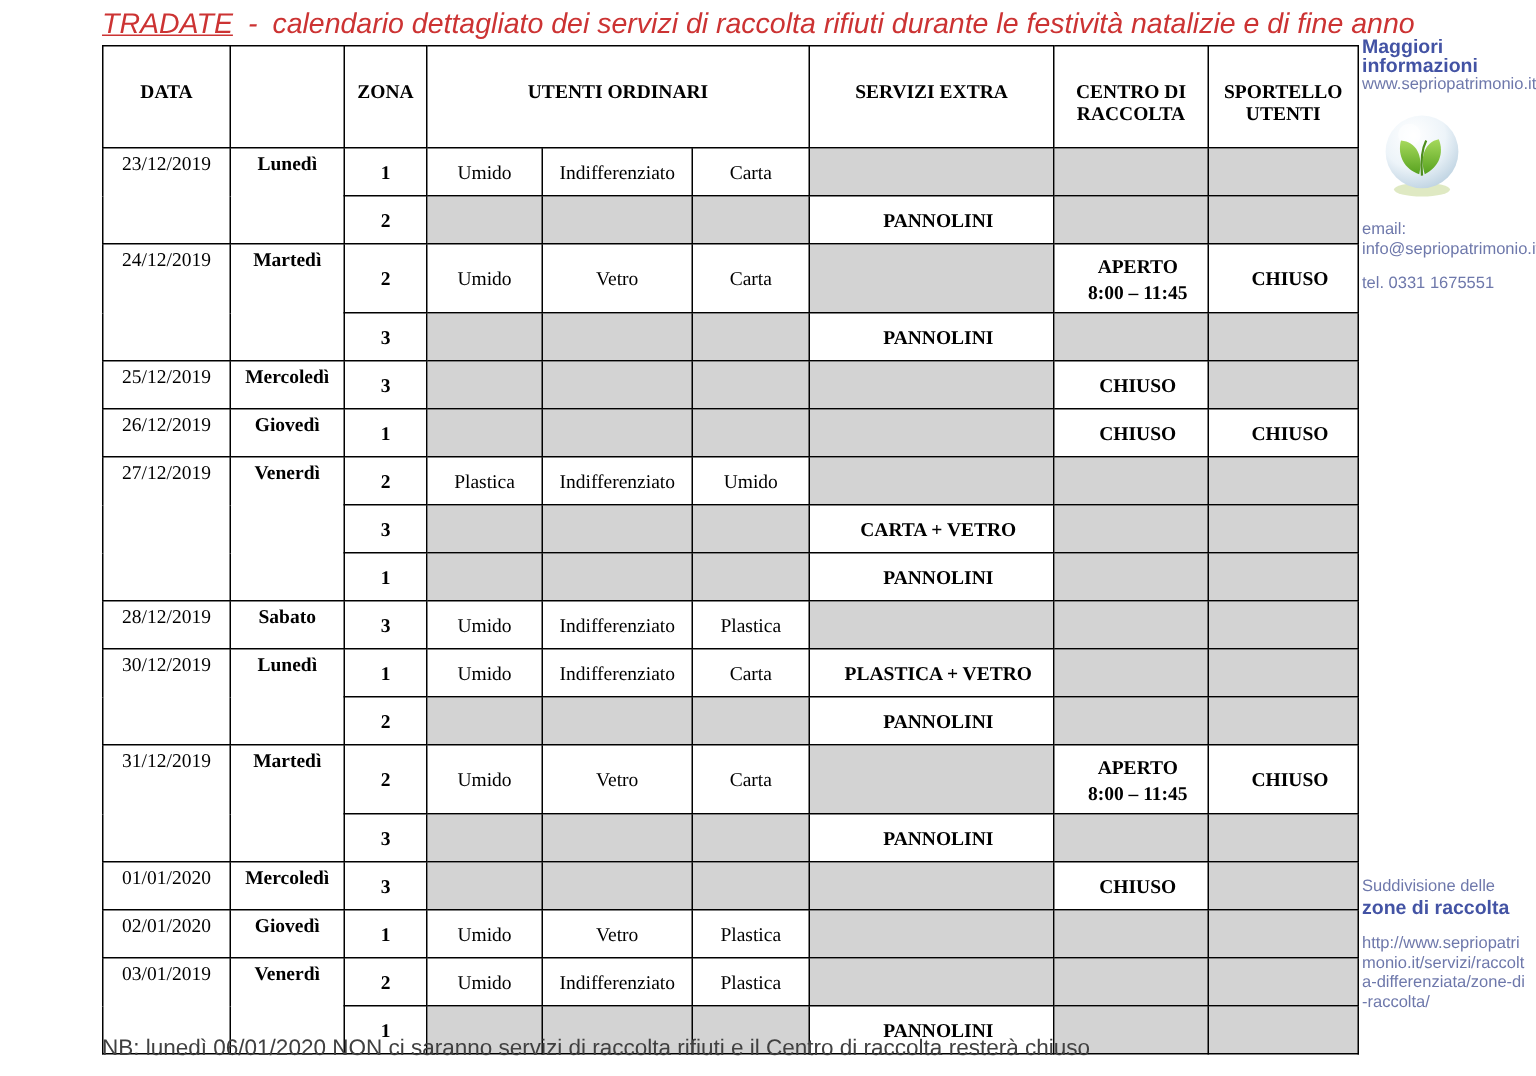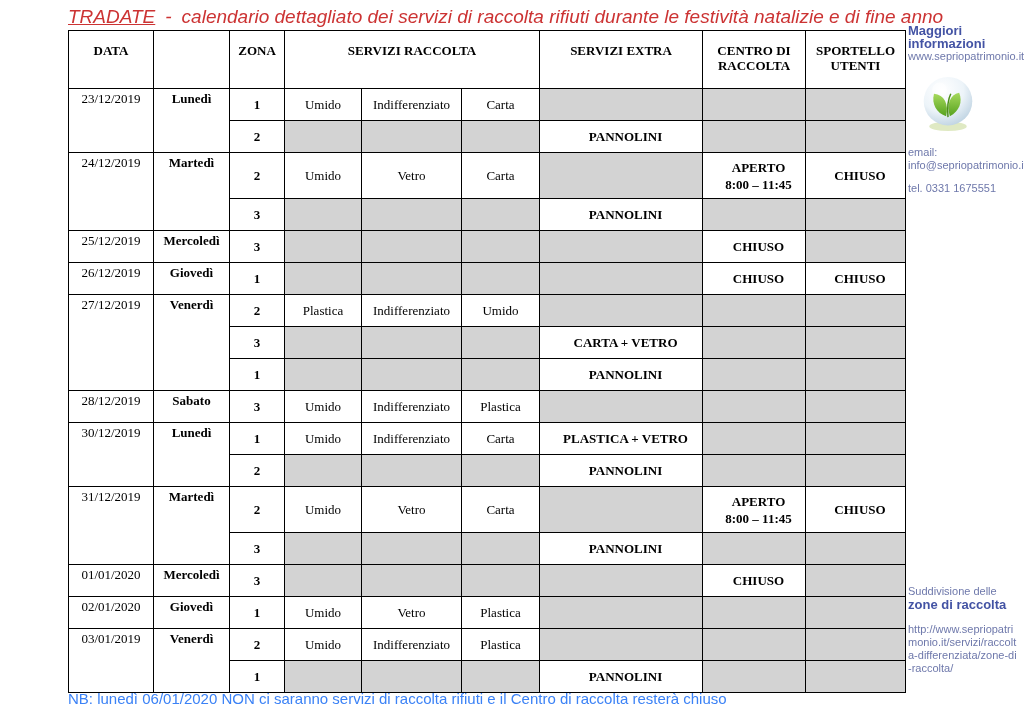--- a/index.html
+++ b/index.html
@@ -7,31 +7,31 @@
         font-family:"Liberation Sans",sans-serif;}
   
   .title{position:absolute;left:68px;top:6px;font-size:19px;color:#cc3333;white-space:nowrap;font-style:italic;}
   .title .city{text-decoration:underline;}
   .title .sep{padding:0 10px;}
   
   .table-wrap{position:absolute;left:68px;top:30px;}
   table.cal{border-collapse:collapse;table-layout:fixed;width:837px;background:#fff;}
   table.cal th, table.cal td{border:1px solid #000;overflow:hidden;
         font-family:"Liberation Serif",serif;font-size:13px;text-align:center;padding:2px 4px;}
-  table.cal th{font-weight:bold;vertical-align:top;padding-top:12px;height:43px;line-height:15px;}
+  table.cal th{font-weight:bold;vertical-align:top;padding-top:22px;height:43px;line-height:15px;}
   tr.zrow{height:32px;}
   tr.zrow.tall{height:46px;}
   td.date{vertical-align:top;padding-top:7px;}
   td.day{vertical-align:top;padding-top:7px;font-weight:bold;}
   td.zona{vertical-align:middle;font-weight:bold;}
   td.svc{vertical-align:middle;}
   td.svc.em{font-weight:bold;white-space:pre-line;line-height:17px;padding-left:13px;}
   td.svc.gray{background:#d3d3d3;}
   
-  .note{position:absolute;left:68px;top:690px;font-size:15px;color:#3b82f6;white-space:nowrap;}
+  .note{position:absolute;left:68px;top:690px;font-size:15px;color:#404040;white-space:nowrap;}
   
   .side{position:absolute;left:908px;width:112px;font-size:11px;line-height:13px;color:#6e78ab;}
   .side .hd{font-weight:bold;color:#4353a4;font-size:13px;}
   .side .blk{margin-bottom:12px;}
   .side .link{cursor:pointer;}
   .logo{margin:6px 0 10px 12px;}
   .url{overflow-wrap:anywhere;word-break:break-all;}
 </style>
 </head>
 <body>
@@ -53,21 +53,21 @@
           <col style="width:78px">
       <col style="width:163px">
           <col style="width:103px">
           <col style="width:100px">
     </colgroup>
     <tbody>
           <tr>
       <th>DATA</th>
       <th></th>
       <th>ZONA</th>
-      <th colspan="3">SERVIZI RACCOLTA</th>
+      <th colspan="3">UTENTI ORDINARI</th>
       <th>SERVIZI EXTRA</th>
       <th>CENTRO DI RACCOLTA</th>
       <th>SPORTELLO UTENTI</th>
     </tr>
 
     <tr class="zrow">
       <td class="date" rowspan="2">23/12/2019</td>
       <td class="day" rowspan="2">Lunedì</td>
       <td class="zona">1</td>
       <td class="svc">Umido</td>

